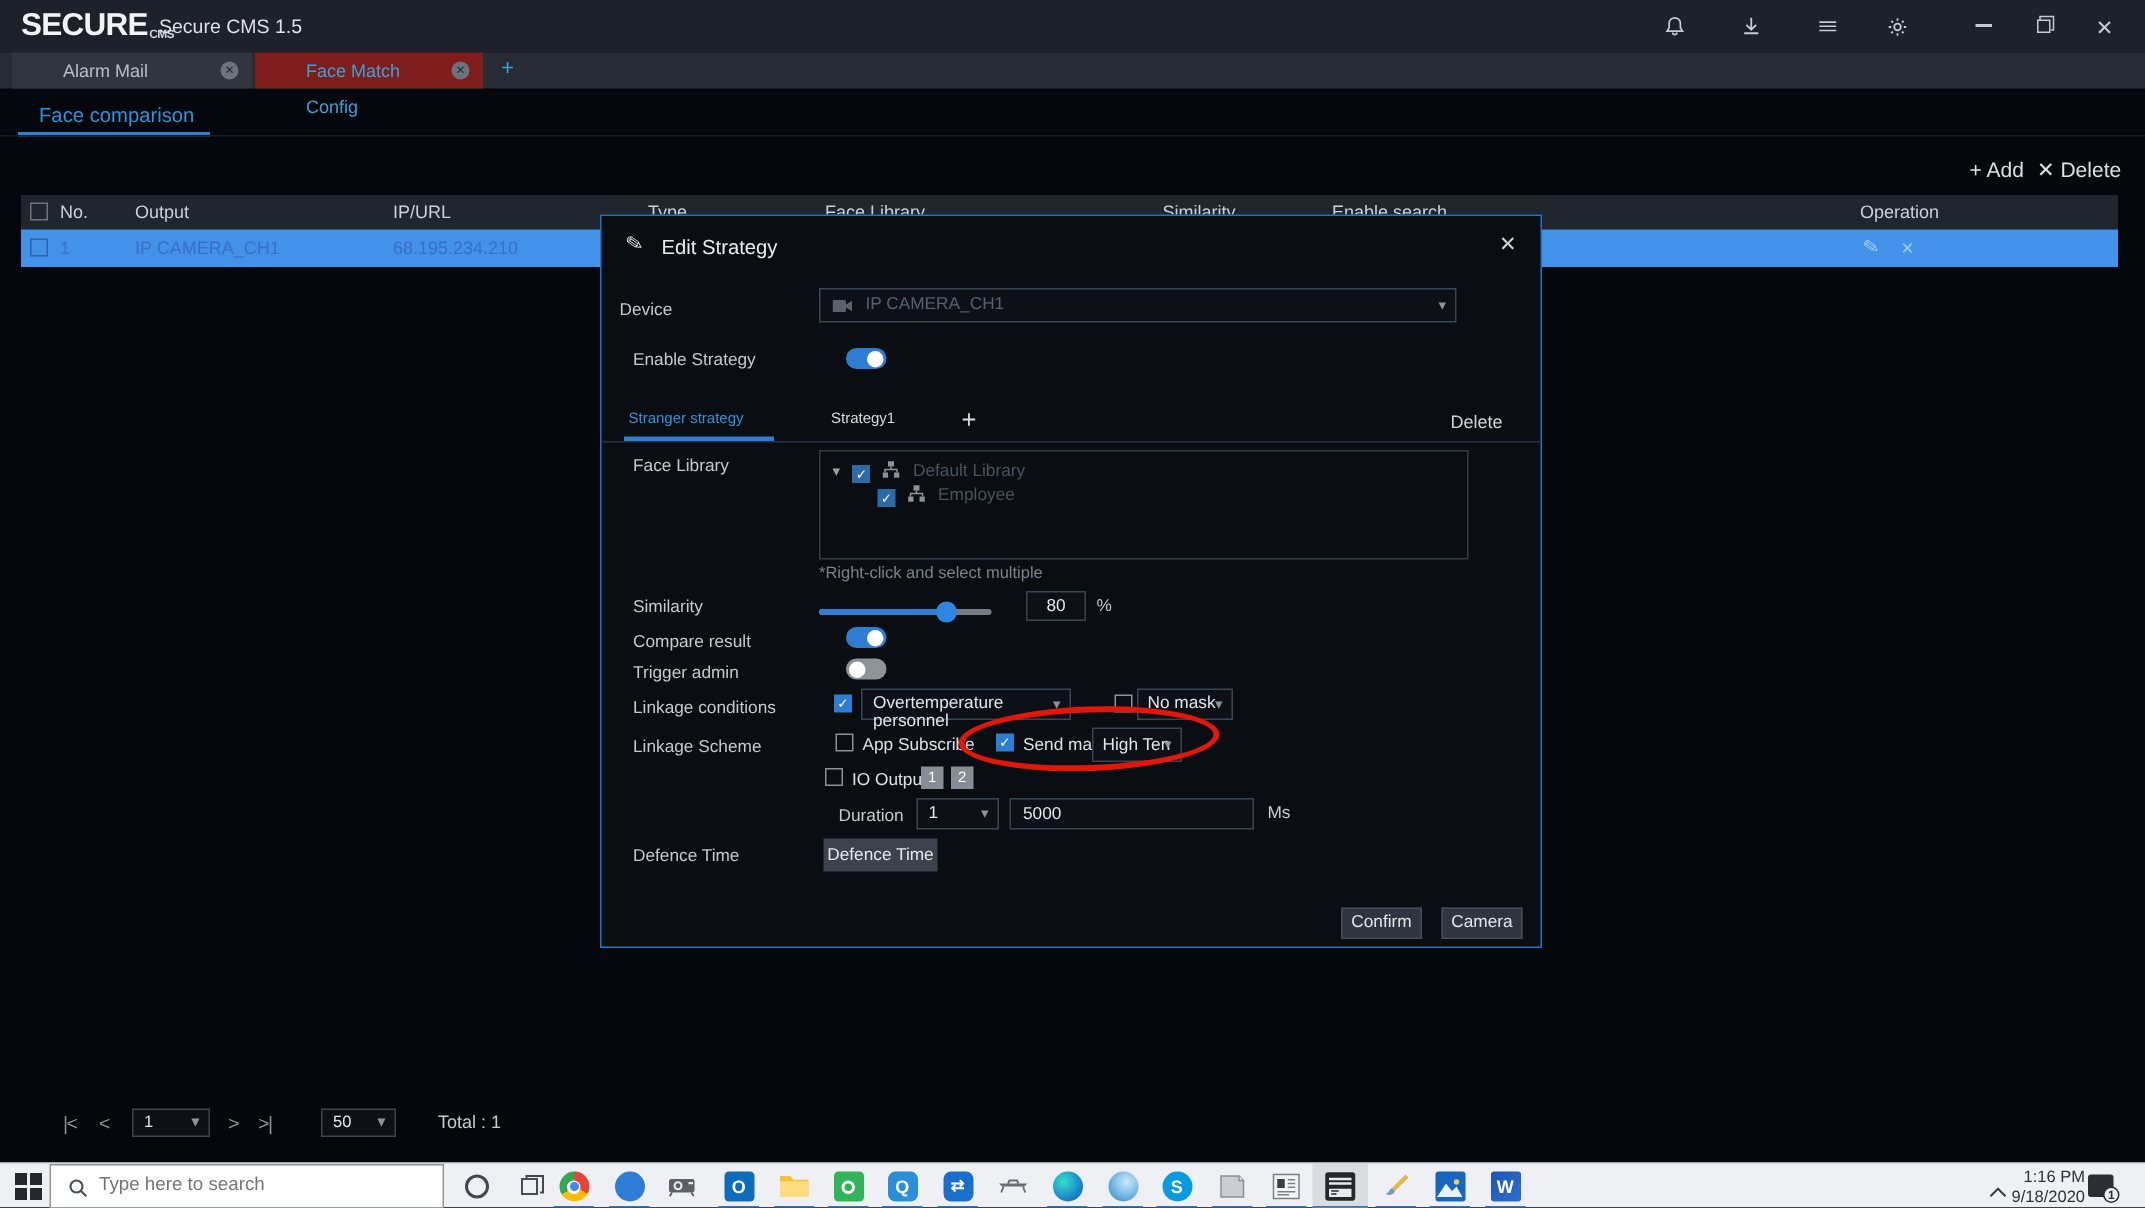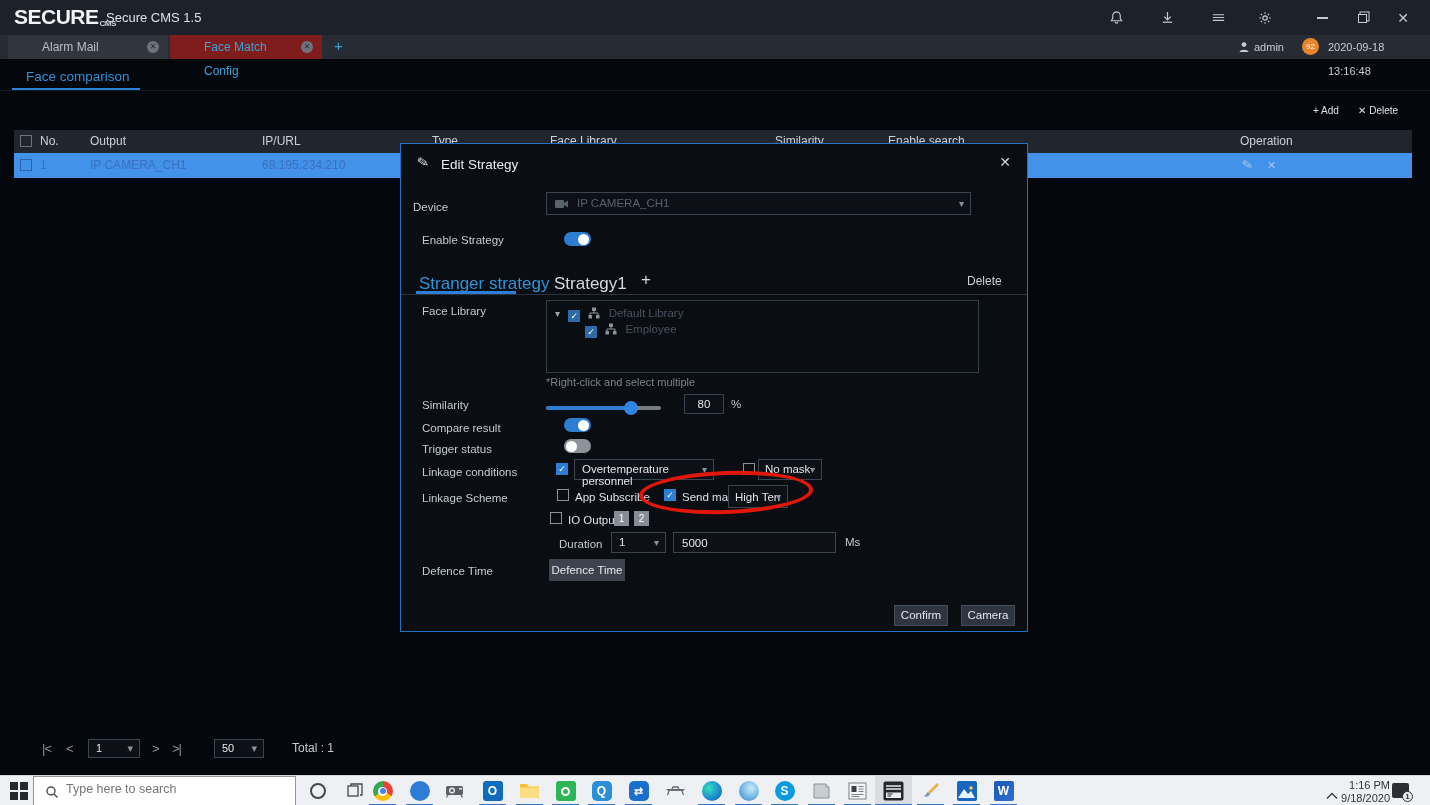--- a/index.html
+++ b/index.html
@@ -22,21 +22,21 @@
   .app-tab.active { background:#7f1d1d; color:#39a2da; }
   .tab-close { position:absolute; right:9px; top:6px; width:12px; height:12px; border-radius:50%; background:#6d737c; color:#272b33; font-size:8px; line-height:12px; text-align:center; cursor:pointer; }
   .tab-plus { position:absolute; top:2px; color:#3aa0d6; font-size:15px; cursor:pointer; }
   .user-area { position:absolute; top:0; height:24px; right:0; color:#c7ccd3; font-size:11px; line-height:24px; }
   .avatar { position:absolute; width:17px; height:17px; border-radius:50%; background:#e8842c; color:#fff; font-size:8px; text-align:center; line-height:17px; top:3px; }
 
   
   .page-tab { position:absolute; left:26px; top:69px; font-size:13.5px; color:#2f93da; cursor:pointer; }
   .page-underline { position:absolute; left:12px; top:88px; width:128px; height:3px; background:#2b7fd4; }
   .page-hairline { position:absolute; left:0; top:90px; width:1430px; height:1px; background:#151b24; }
-  .toolbar-btn { position:absolute; top:105px; color:#dde0e5; font-size:10px; cursor:pointer; }
+  .toolbar-btn { position:absolute; top:105px; color:#dde0e5; font-size:14px; cursor:pointer; }
 
   
   .thead { position:absolute; left:14px; top:130px; width:1398px; height:23px; background:#20252e; color:#ccd1d8; font-size:12px; }
   .trow  { position:absolute; left:14px; top:153px; width:1398px; height:25px; background:#4292ea; color:#3b6fc0; font-size:12px; }
   .tcell { position:absolute; top:4px; white-space:nowrap; }
   .trow .tcell { top:5px; }
   .cb { width:12px; height:12px; border:1px solid #6d737c; background:transparent; display:inline-block; }
   .trow .cb { border-color:#2f62a8; }
   .op-ico { position:absolute; top:4px; color:#a5c8f2; font-size:13px; cursor:pointer; }
 
@@ -53,21 +53,21 @@
   .m-title { position:absolute; left:40px; top:13px; color:#e9ebef; font-size:13.5px; }
   .m-close { position:absolute; right:16px; top:10px; color:#cfd3d9; font-size:14px; cursor:pointer; }
   .m-pencil { position:absolute; left:16px; top:10px; color:#d8dbe0; font-size:14px; transform:rotate(-10deg); }
   .sel { position:absolute; background:#0d1117; border:1px solid #3a4552; color:#e2e5ea; font-size:11.5px; cursor:pointer; }
   .sel .caret { position:absolute; right:6px; top:50%; transform:translateY(-55%); color:#8a929c; font-size:10px; }
   .toggle { position:absolute; width:27px; height:14px; border-radius:8px; cursor:pointer; }
   .toggle.on { background:#2d7dd2; }
   .toggle.off { background:#8d939b; }
   .toggle .knob { position:absolute; top:1.5px; width:11px; height:11px; border-radius:50%; background:#fff; }
   .toggle.on .knob { right:2px; } .toggle.off .knob { left:2px; }
-  .m-tab { position:absolute; top:130px; font-size:17px; color:#d6dade; cursor:pointer; }
+  .m-tab { position:absolute; top:130px; font-size:10px; color:#d6dade; cursor:pointer; }
   .m-tab.active { color:#2f93da; }
   .m-tab-underline { position:absolute; left:15px; top:147px; width:100px; height:3px; background:#2b7fd4; }
   .m-divider { position:absolute; left:0; top:150px; width:100%; height:1px; background:#2a3240; }
   .tree { position:absolute; left:145px; top:156px; width:433px; height:73px; background:#0a0e13; border:1px solid #333d4a; }
   .tree-row { position:absolute; height:15px; font-size:11.5px; color:#49525e; white-space:nowrap; }
   .cbx { display:inline-block; width:12px; height:12px; vertical-align:-2px; }
   .cbx.checked { background:#2d7dd2; color:#fff; font-size:9px; line-height:12px; text-align:center; }
   .cbx.checked.dim { background:#2d6aa8; }
   .cbx.un { border:1px solid #8a919c; background:transparent; }
   .hint { position:absolute; left:145px; top:232px; font-size:11px; color:#7b828c; }
@@ -136,29 +136,20 @@
   <div class="tabbar">
     <div class="app-tab" style="left:8px; width:160px;">
       <span>Alarm Mail</span>
       <span class="tab-close">✕</span>
     </div>
     <div class="app-tab active" style="left:170px; width:152px;">
       <span>Face Match Config</span>
       <span class="tab-close">✕</span>
     </div>
     <div class="tab-plus" style="left:334px;">+</div>
-    <div class="user-area" style="width:200px; right:0;">
-      <svg style="position:absolute; left:8px; top:6px;" width="12" height="12" viewBox="0 0 12 12">
-          <circle cx="6" cy="3.6" r="2.4" fill="#c7ccd3"></circle>
-          <path d="M1.5 11c.5-3 8.5-3 9 0z" fill="#c7ccd3"></path>
-        </svg>
-      <span style="position:absolute; left:24px;">admin</span>
-      <span class="avatar" style="left:72px;">92</span>
-      <span style="position:absolute; left:98px;">2020-09-18 13:16:48</span>
-    </div>
   </div>
 
   <div class="page-tab">Face comparison</div>
   <div class="page-underline"></div>
   <div class="page-hairline"></div>
 
   <div class="toolbar-btn" style="left:1313px;"><span>+</span> <span>Add</span></div>
   <div class="toolbar-btn" style="left:1358px;"><span>✕</span> <span>Delete</span></div>
 
   <div class="thead">
@@ -249,21 +240,21 @@
       <div class="slider-fill"></div>
       <div class="slider-thumb"></div>
     </div>
     <input class="m-input" style="left: 283px; top: 250px; width: 40px; height: 20px; text-align: center;" readonly="" value="80">
     <span class="m-label" style="left:330px; top:254px;">%</span>
 
     <span class="m-label" style="left:21px; top:278px;">Compare result</span>
     <div class="toggle on" style="left:163px; top:274px;">
         <span class="knob"></span>
       </div>
-    <span class="m-label" style="left:21px; top:299px;">Trigger status</span>
+    <span class="m-label" style="left:21px; top:299px;">Trigger admin</span>
     <div class="toggle off" style="left:163px; top:295px;">
         <span class="knob"></span>
       </div>
 
     <span class="m-label" style="left:21px; top:322px;">Linkage conditions</span>
     <span class="cbx checked" style="position:absolute; left:155px; top:319px;">✓</span>
     <div class="sel" style="left:173px; top:315px; width:140px; height:21px;">
       <span style="position:absolute; left:7px; top:3px;">Overtemperature personnel</span>
       <span class="caret">▾</span>
     </div>

